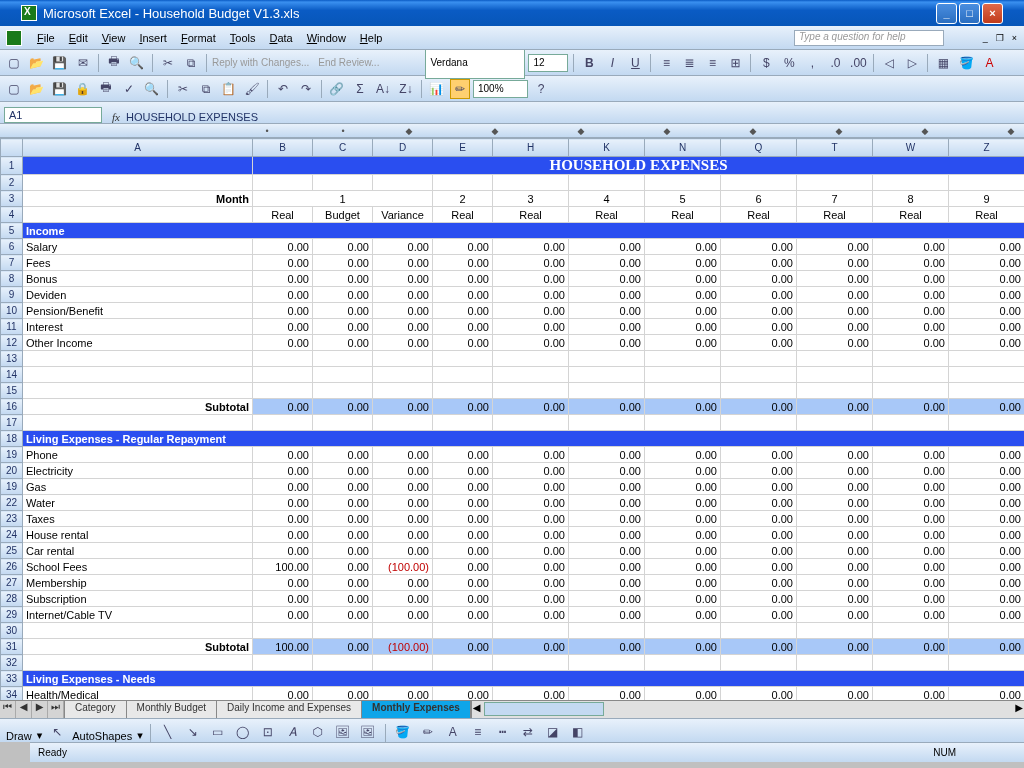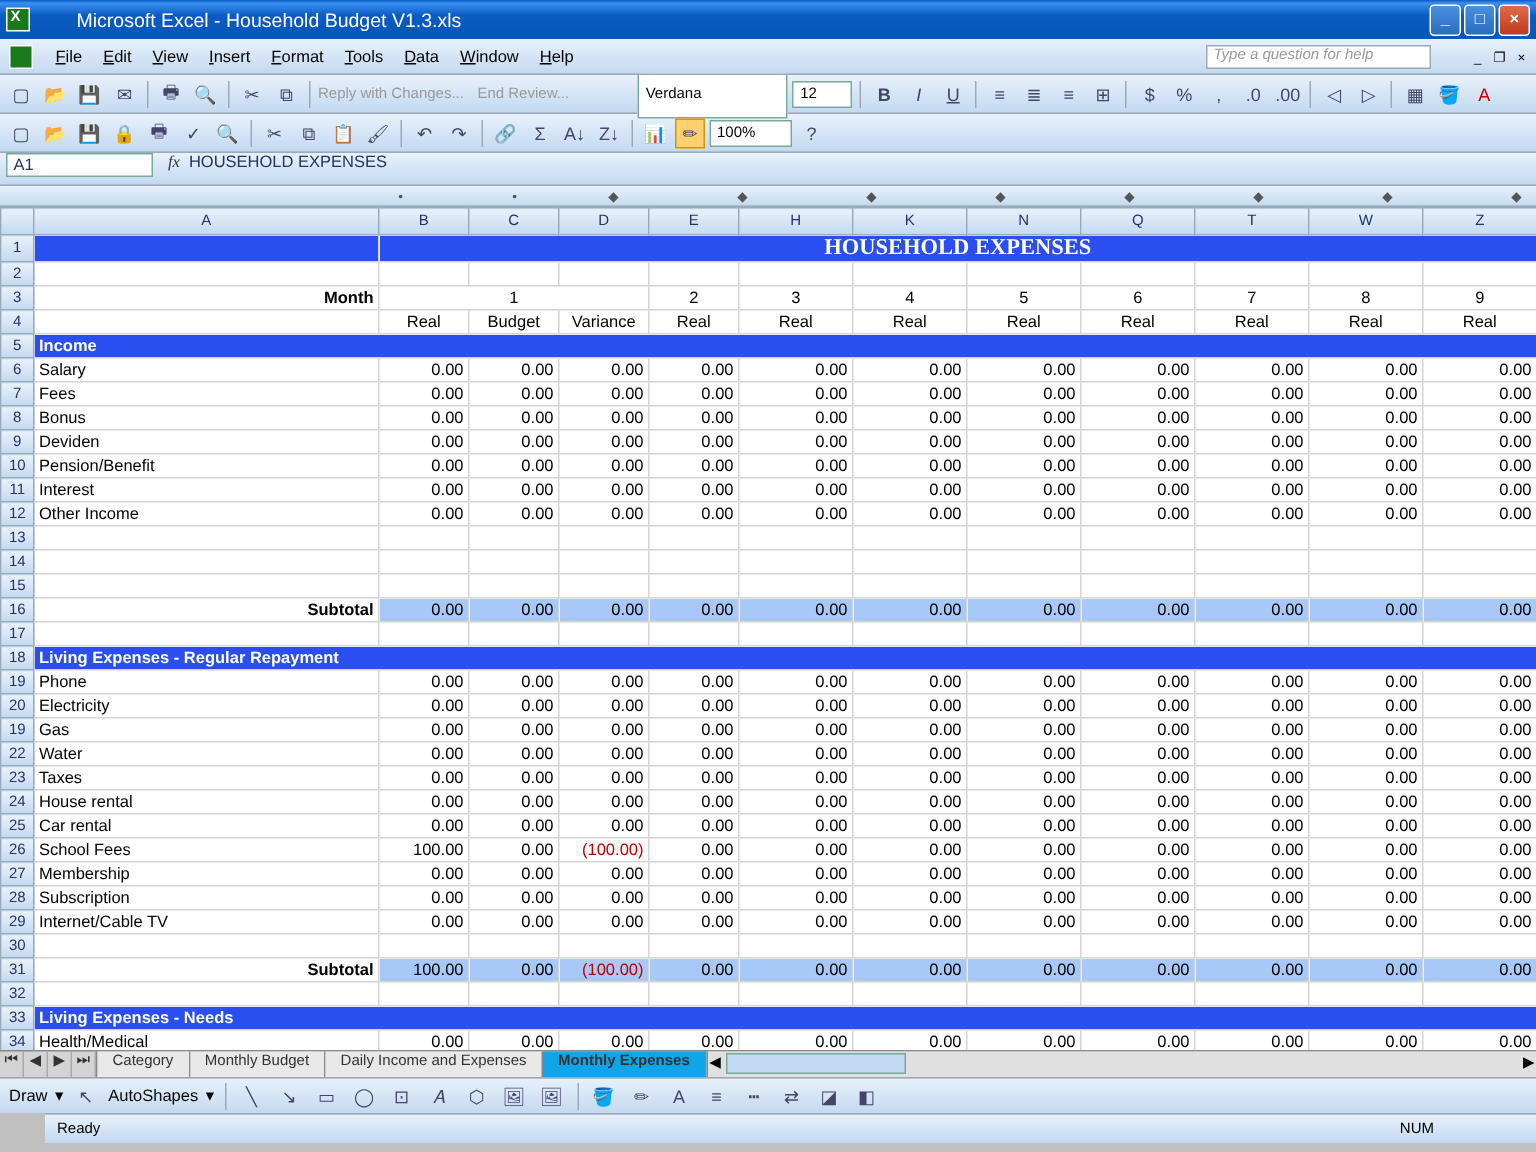--- a/index.html
+++ b/index.html
@@ -1,37 +1,37 @@
 <!DOCTYPE html>
 <html><head>
 <meta charset="utf-8">
 <style>
 * { margin: 0; padding: 0; box-sizing: border-box; }
 body { font-family: Tahoma, Verdana, sans-serif; font-size: 11px; background: #c0c0c0; overflow: hidden; width: 1024px; height: 768px; }
-.titlebar { background: linear-gradient(to bottom, #0a5bc4, #3a90f0 8%, #0a5bc4 40%, #0756b8); height: 26px; display: flex; align-items: center; padding: 0 4px; color: #fff; gap: 25px; }
+.titlebar { background: linear-gradient(to bottom, #0a5bc4, #3a90f0 8%, #0a5bc4 40%, #0756b8); height: 26px; display: flex; align-items: center; padding: 0 21px; color: #fff; }
 .titlebar .excel-logo { width: 16px; height: 16px; background: #1a7a1a; border: 1px solid #fff; margin-right: 6px; position: relative; }
 .titlebar .excel-logo::after { content: "X"; font-size: 10px; font-weight: bold; position: absolute; left: 2px; top: 0; }
 .titlebar .title { font-size: 13px; flex: 1; }
 .winbtns { display: flex; gap: 2px; }
 .winbtn { width: 21px; height: 21px; border: 1px solid #fff; border-radius: 3px; display: flex; align-items: center; justify-content: center; font-weight: bold; color: #fff; font-size: 11px; }
 .winbtn.min, .winbtn.max { background: linear-gradient(to bottom,#4a8ee0,#2a6ec0); }
 .winbtn.close { background: linear-gradient(to bottom,#e06a4a,#c03a1a); }
 .menubar { background: linear-gradient(to bottom,#e8f1fb,#c3d9f1); height: 24px; display: flex; align-items: center; padding: 0 6px; border-bottom: 1px solid #9ab; position: relative; }
 .menubar .logo { width: 16px; height: 16px; background: #1a7a1a; margin-right: 8px; border: 1px solid #fff; }
 .menubar .mitem { padding: 2px 7px; cursor: default; }
 .menubar .mitem u { text-decoration: underline; }
-.menubar .helpbox { position: absolute; right: 70px; width: 150px; height: 16px; border: 1px solid #9ab; background: #fff; font-size: 10px; color: #999; padding: 0 4px; font-style: italic; }
+.menubar .helpbox { position: absolute; right: 80px; width: 150px; height: 16px; border: 1px solid #9ab; background: #fff; font-size: 10px; color: #999; padding: 0 4px; font-style: italic; }
 .menubar .docbtns { position: absolute; right: 4px; display: flex; gap: 2px; }
 .menubar .docbtns span { font-size: 9px; padding: 1px 3px; }
 .toolbar { background: linear-gradient(to bottom,#e8f1fb,#c3d9f1); height: 26px; display: flex; align-items: center; padding: 0 4px; border-bottom: 1px solid #9ab; gap: 3px; }
 .tb-btn { width: 20px; height: 20px; border: 1px solid transparent; display: flex; align-items: center; justify-content: center; font-size: 12px; color: #446; }
 .tb-sep { width: 1px; height: 18px; background: #9ab; margin: 0 2px; }
 .fontbox { width: 100px; height: 32px; border: 1px solid #7a9; background: #fff; font-size: 10px; padding: 0 4px; display: flex; align-items: center; }
 .sizebox { width: 40px; height: 18px; border: 1px solid #7a9; background: #fff; font-size: 10px; padding: 0 4px; display: flex; align-items: center; }
-.namebox-row { background: linear-gradient(to bottom,#e8f1fb,#c3d9f1); height: 22px; display: flex; align-items: flex-start; border-bottom: 1px solid #9ab; }
+.namebox-row { background: linear-gradient(to bottom,#e8f1fb,#c3d9f1); height: 22px; display: flex; align-items: flex-end; border-bottom: 1px solid #9ab; }
 .namebox { width: 98px; border: 1px solid #7a9; background: #fff; font-size: 11px; padding: 1px 4px; margin: 0 4px; color: #223366; }
 .fx { font-style: italic; font-family: serif; margin: 0 6px; color: #333; }
 .formula { font-size: 11px; color: #223366; }
 .split-row { background: linear-gradient(to bottom,#e8f1fb,#c3d9f1); height: 14px; display: flex; align-items: center; border-bottom: 1px solid #9ab; }
 .split-row .tick { flex: 1; text-align: center; font-size: 9px; color: #555; }
 .grid-wrap { position: relative; height: 562px; background: #fff; overflow: hidden; }
 table.grid { border-collapse: collapse; table-layout: fixed; width: 100%; font-size: 11px; }
 .rowhdr { width: 22px; background: linear-gradient(to bottom,#e8f1fb,#c3d9f1); border: 1px solid #9ab; text-align: center; font-size: 10px; color: #223366; }
 .colhdr { background: linear-gradient(to bottom,#e8f1fb,#c3d9f1); border: 1px solid #9ab; text-align: center; font-size: 10px; color: #223366; height: 18px; }
 td.cell { border: 0.5px solid #d4d4d4; height: 16px; padding: 0 3px; white-space: nowrap; overflow: hidden; }
@@ -43,21 +43,21 @@
 tr.subtotal td.cell { background: #a8c8f8; }
 tr.title-row td.cell { background: #2a4ef0; color: #fff; }
 tr.title-row td.titletext { font-size: 15px; font-weight: bold; text-align: center; font-family: Verdana; }
 .sheet-tabs-row { display: flex; height: 18px; background: #d4d4d4; border-top: 1px solid #888; font-size: 10px; }
 .tab-nav { display: flex; border-right: 1px solid #888; }
 .tab-nav span { width: 16px; text-align: center; border-right: 1px solid #aaa; color: #333; }
 .tab { padding: 1px 10px; background: #e8e8e8; border-right: 1px solid #888; color: #333; }
 .tab.active { background: #0ea5e9; font-weight: bold; }
 .hscroll { flex: 1; background: #e0e0e0; border-left: 1px solid #888; position: relative; }
 .hscroll .thumb { position: absolute; left: 12px; width: 120px; height: 14px; top: 1px; background: #c3d9f1; border: 1px solid #7a9; }
-.draw-bar { background: linear-gradient(to bottom,#e8f1fb,#c3d9f1); height: 24px; display: flex; align-items: center; padding: 0 6px; gap: 5px; border-top: 1px solid #9ab; font-size: 11px; }
+.draw-bar { background: linear-gradient(to bottom,#e8f1fb,#c3d9f1); height: 24px; display: flex; align-items: flex-end; padding: 0 6px; gap: 5px; border-top: 1px solid #9ab; font-size: 11px; }
 .status-bar { background: linear-gradient(to bottom,#e8f1fb,#c3d9f1); height: 20px; display: flex; align-items: center; padding: 0 8px; border-top: 1px solid #9ab; font-size: 10px; margin-left: 30px; }
 .status-bar .spacer { flex: 1; }
 </style>
 </head>
 <body>
 
 <div class="titlebar">
   <div class="excel-logo"></div>
   <div class="title">Microsoft Excel - Household Budget V1.3.xls</div>
   <div class="winbtns">

